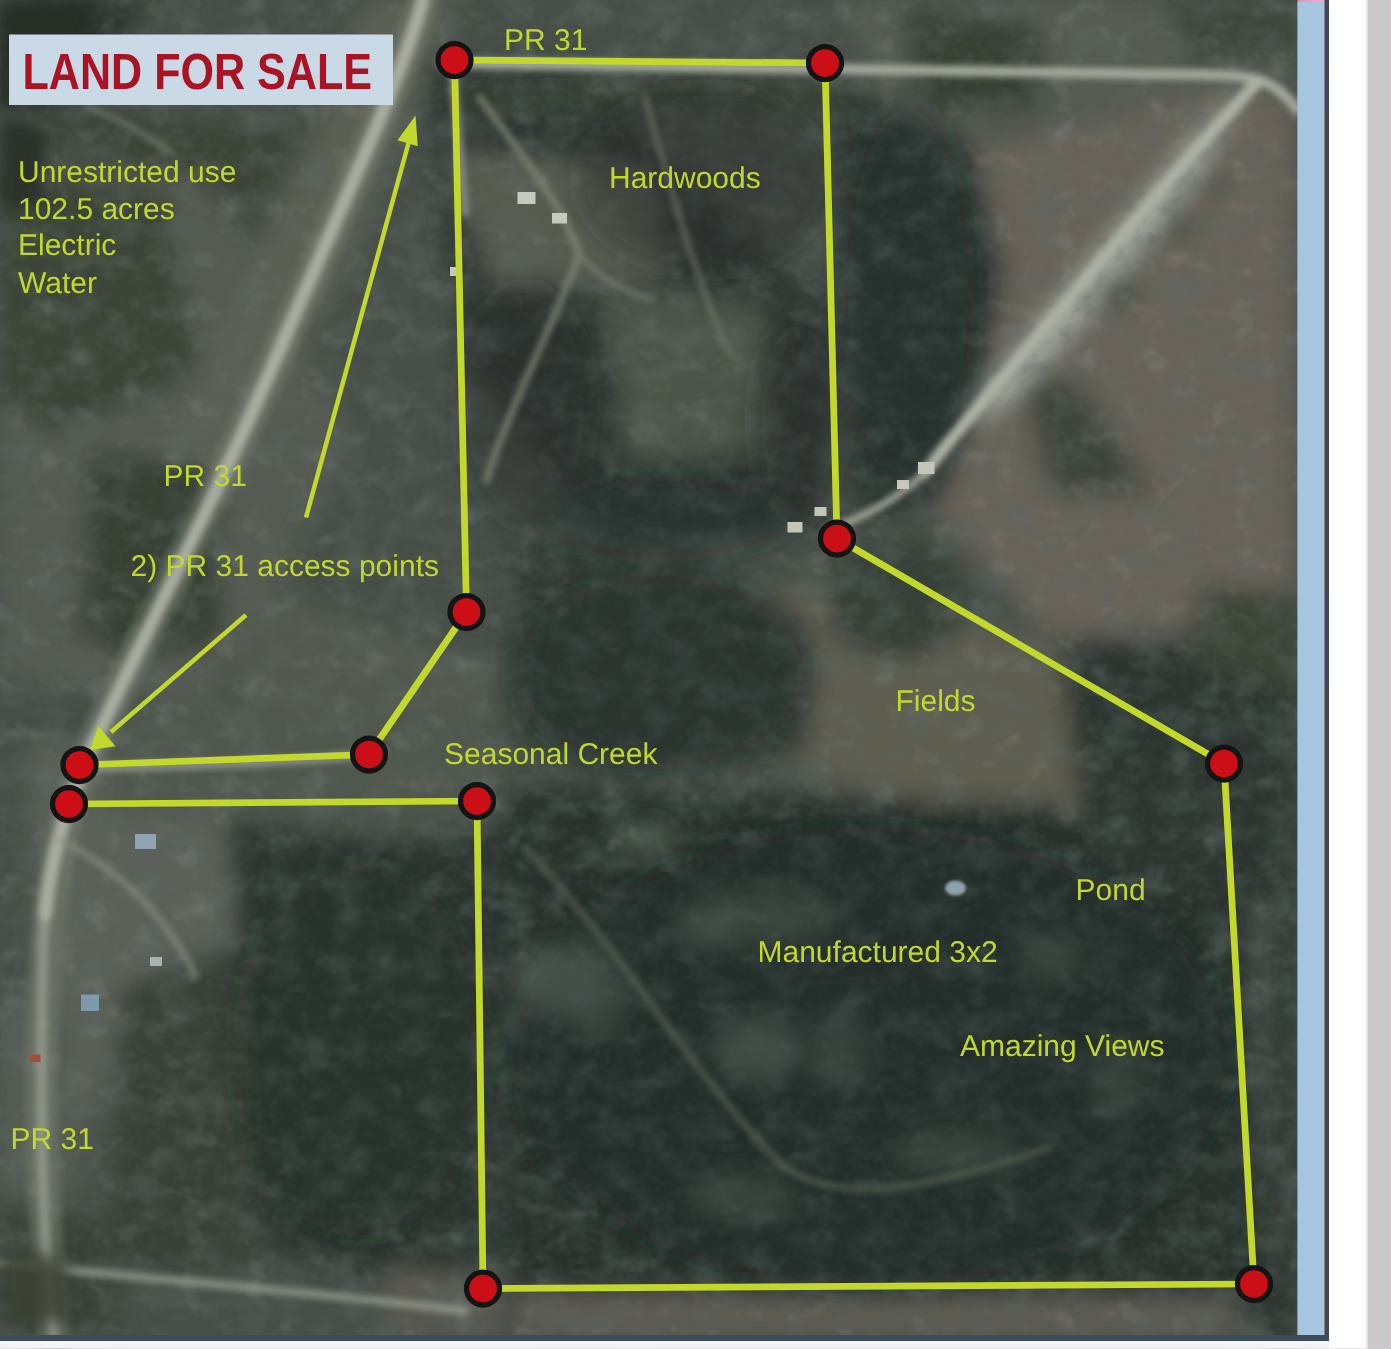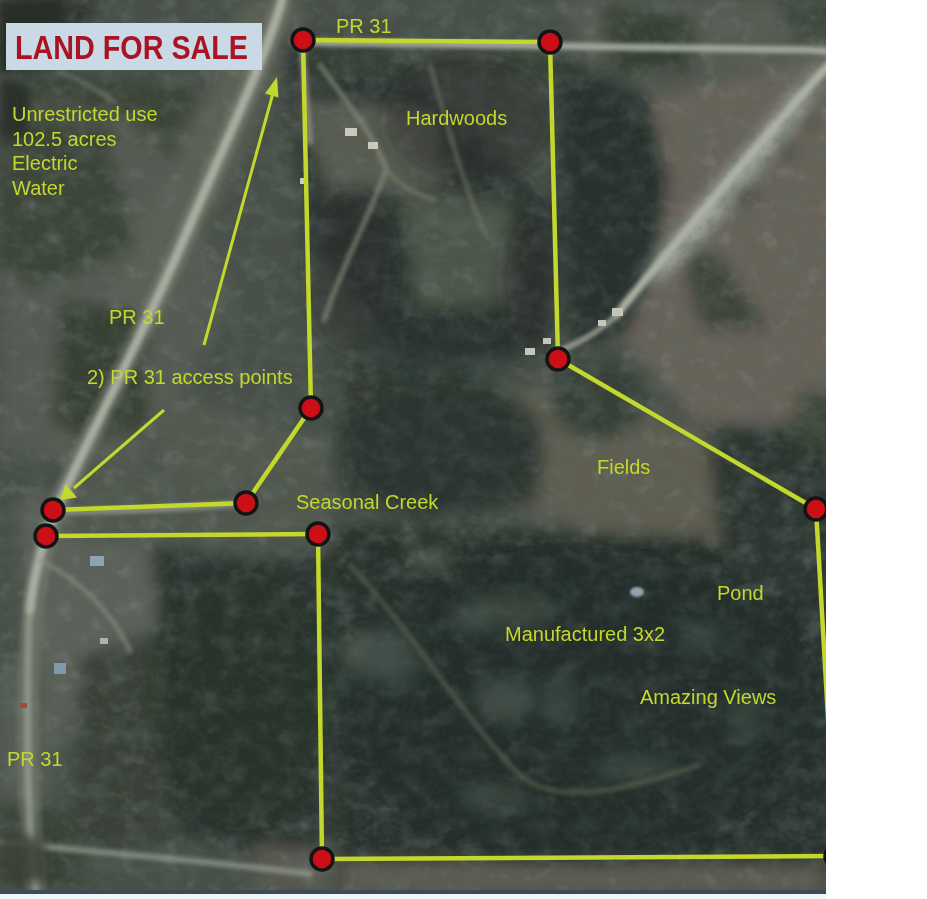--- a/index.html
+++ b/index.html
@@ -1,16 +1,16 @@
 <!DOCTYPE html>
 <html><head>
 <meta charset="utf-8">
 <style>
 html,body{margin:0;padding:0;background:#ffffff;}
-.page{position:relative;width:826px;height:899px;background:#f9a8d4;overflow:hidden;font-family:"Liberation Sans",sans-serif;}
+.page{position:relative;width:927px;height:899px;background:#f9a8d4;overflow:hidden;font-family:"Liberation Sans",sans-serif;}
 </style>
 </head>
 <body>
 <div class="page">
 <svg width="927" height="899" viewBox="0 0 927 899" xmlns="http://www.w3.org/2000/svg">
 <defs>
 <filter id="b8" x="-30%" y="-30%" width="160%" height="160%">
           <feGaussianBlur stdDeviation="8"></feGaussianBlur>
         </filter>
 <filter id="b5" x="-30%" y="-30%" width="160%" height="160%">

